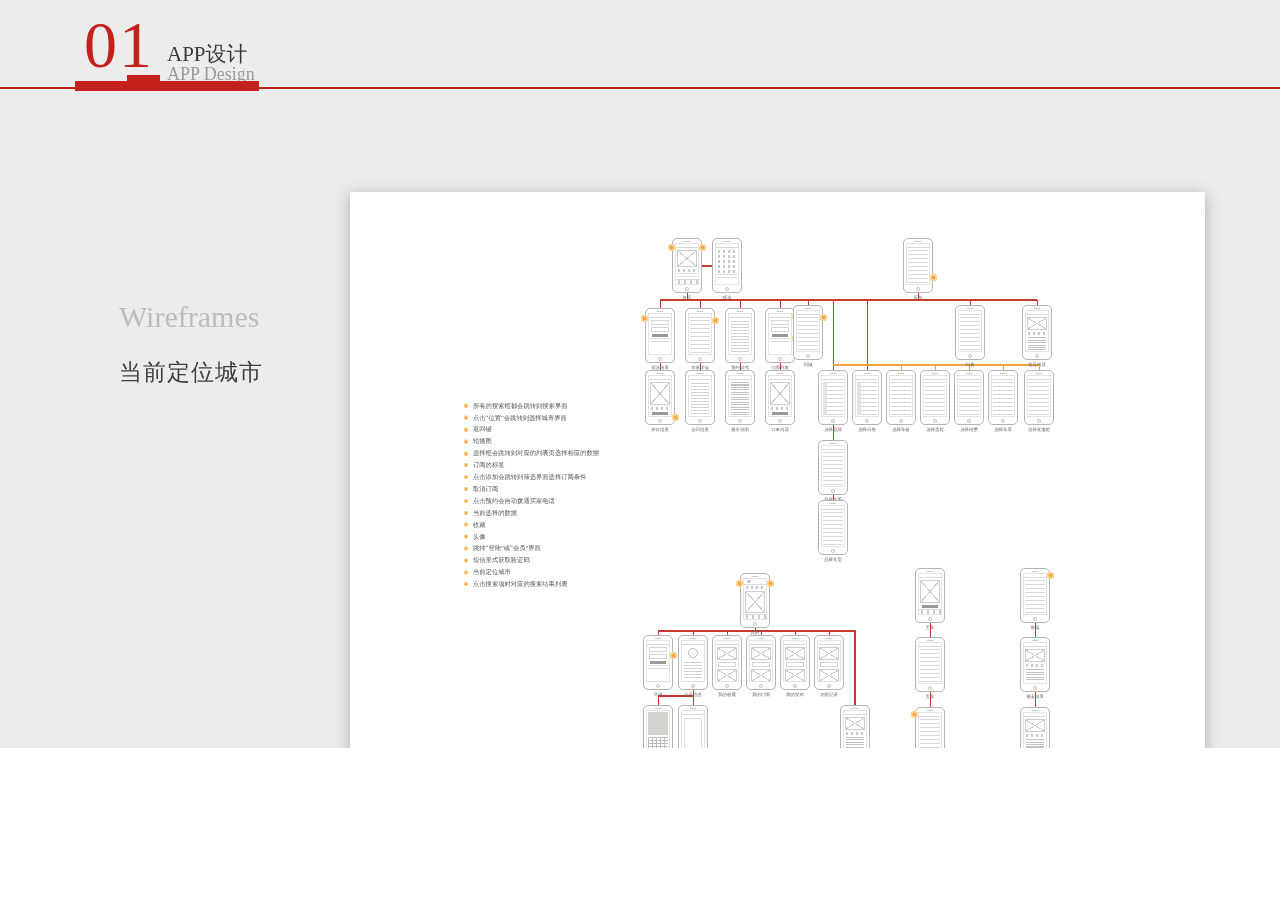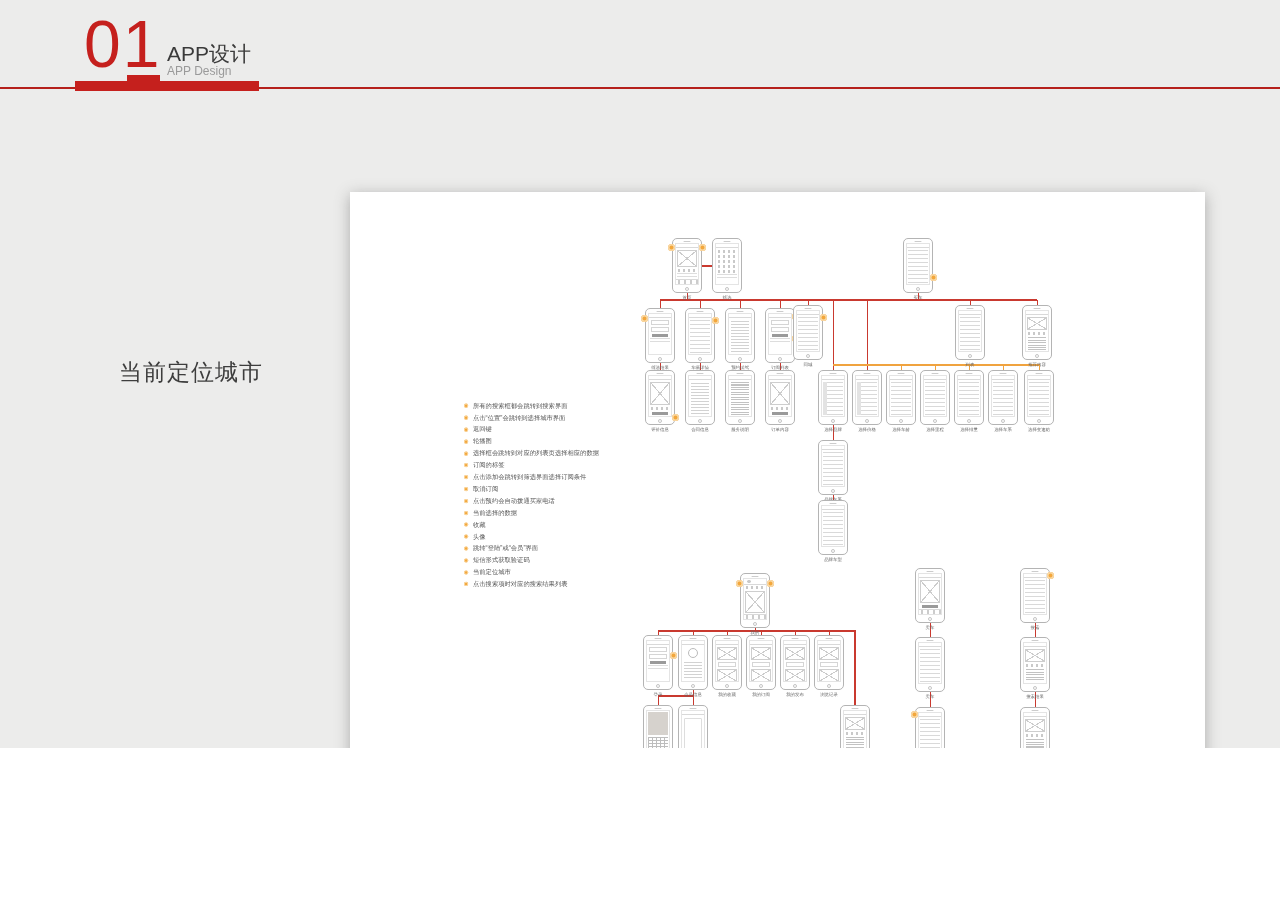--- a/index.html
+++ b/index.html
@@ -1,21 +1,21 @@
 <!DOCTYPE html>
 <html><head>
 <meta charset="utf-8">
 <style>
   html,body{margin:0;padding:0}
   .page{position:relative;width:1280px;height:748px;background:#ececeb;overflow:hidden;
-        font-family:Liberation Sans, sans-serif}
+        font-family:Liberation Serif, serif}
   
   .num01{position:absolute;left:84px;top:10px;font-size:66px;line-height:1.05;font-weight:400;letter-spacing:2px}
   .hdr-title{position:absolute;left:167px;top:40px;font-size:21px;color:#3a3a3a}
-  .hdr-sub{position:absolute;left:167px;top:64px;font-size:12px;color:#9a9a9a}
+  .hdr-sub{position:absolute;left:167px;top:64px;font-size:18px;color:#9a9a9a}
   .hdr-line{position:absolute;left:0;top:87px;width:1280px;height:2px}
   .hdr-bar{position:absolute;left:75px;top:81px;width:184px;height:10px}
   .hdr-bar-step{position:absolute;left:127px;top:75px;width:33px;height:8px}
   
   .side-title{position:absolute;left:119px;top:243px;font-size:34px;color:#4f4f4f;letter-spacing:2px}
   .side-sub{position:absolute;left:119px;top:300px;font-size:30px;color:#bcbcbc}
   .side-cap{position:absolute;left:119px;top:357px;font-size:23px;color:#3d3d3d;letter-spacing:1px}
   
   .canvas{position:absolute;left:350px;top:192px;width:855px;height:620px;background:#fff;
           box-shadow:0 3px 14px rgba(90,90,90,.45)}
@@ -75,20 +75,21 @@
 
 <div class="page">
 
   <div class="num01" style="color: rgb(197, 32, 29);">01</div>
   <div class="hdr-title">APP设计</div>
   <div class="hdr-sub">APP Design</div>
   <div class="hdr-line" style="background: rgb(181, 32, 27);"></div>
   <div class="hdr-bar" style="background: rgb(197, 32, 29);"></div>
   <div class="hdr-bar-step" style="background: rgb(197, 32, 29);"></div>
 
+  <div class="side-sub">Wireframes</div>
   <div class="side-cap">当前定位城市</div>
 
   <div class="canvas">
     <div class="notes" id="notes">
         <div class="note">
           <span class="dot"></span>
           <span>所有的搜索框都会跳转到搜索界面</span>
         </div>
         <div class="note">
           <span class="dot"></span>

